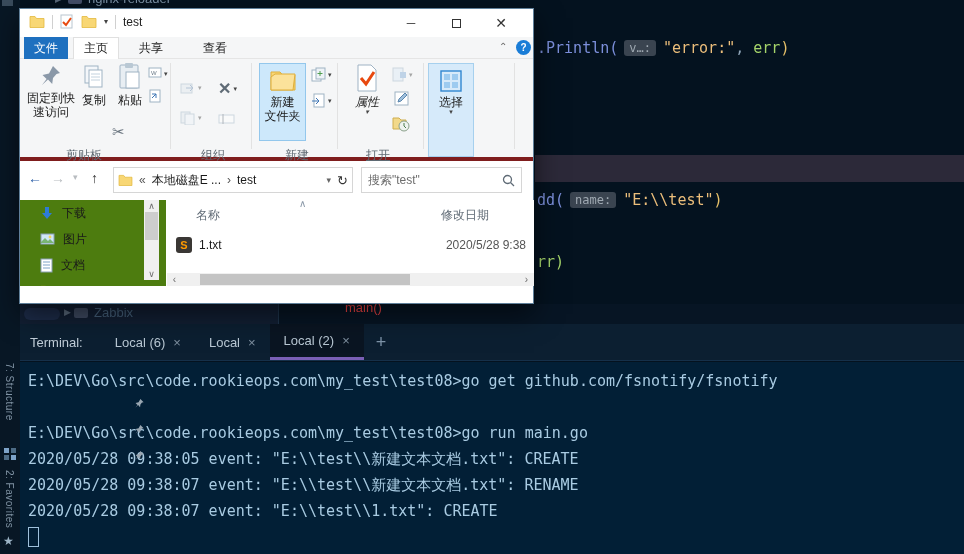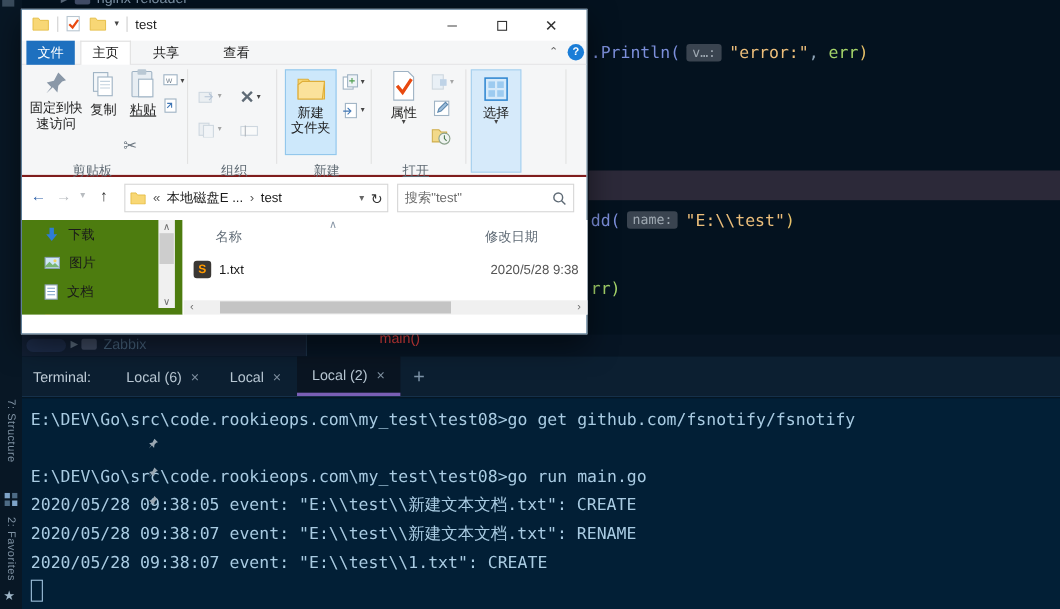--- a/index.html
+++ b/index.html
@@ -56,21 +56,21 @@
   .winbtn { top:0; width:42px; height:28px; display:flex; align-items:center; justify-content:center; color:#333; }
   .maxglyph { width:9px; height:9px; border:1px solid #333; display:inline-block; }
 
   .tabstrip { left:0; top:28px; width:100%; height:22px; background:#f5f6f7; border-bottom:1px solid #e5e5e5; }
   .mtab { top:0; height:22px; display:flex; align-items:center; justify-content:center; font-size:12px; }
   .mtab-file { left:4px; width:44px; background:#1e70bf; color:#fff; }
   .mtab-home { left:53px; width:46px; background:#fff; border:1px solid #e0e0e0; border-bottom:none; color:#1a1a1a; }
   .help-circle { width:15px; height:15px; border-radius:50%; background:#1a7dd7; color:#fff; font-size:10px; font-weight:bold;
                  display:flex; align-items:center; justify-content:center; }
 
-  .ribbon { left:0; top:50px; width:100%; height:102px; background:#f5f6f7; border-bottom:2px solid #7f1d1d;padding-left:48px; }
+  .ribbon { left:0; top:50px; width:100%; height:102px; background:#f5f6f7; border-bottom:4px solid #7f1d1d;padding-left:48px; }
   .rgroup-label { top:88px; font-size:12px; color:#5f6a73; text-align:center; }
   .rsep { top:4px; width:1px; height:86px; background:#e2e2e2; }
   .bigbtn { display:flex; flex-direction:column; align-items:center; text-align:center; color:#1a1a1a; }
   .bigbtn .lbl { font-size:12px; line-height:14px; margin-top:3px; }
   .hl-btn { background:#cde8fb; border:1px solid #93c7ec; }
   .drop { color:#444; font-size:7px; line-height:6px; }
   .smallicon { display:flex; align-items:center; gap:2px; }
   .gray { opacity:.45; }
 
   .addrrow { left:0; top:152px; width:100%; height:39px; background:#fff; }
@@ -222,21 +222,21 @@
         <span class="lbl" style="width:50px; word-break:break-all;">固定到快速访问</span>
       </div>
       <div class="abs bigbtn" style="left:58px; top:5px; width:32px;">
         <svg width="22" height="26" viewBox="0 0 22 26">
           <rect x="2" y="2" width="13" height="17" fill="#f4f7fa" stroke="#9fb3c4"></rect>
             <rect x="6" y="6" width="13" height="17" fill="#fff" stroke="#9fb3c4"></rect>
           <path d="M8 10h9M8 13h9M8 16h9" stroke="#c3d2de" stroke-width="1"></path>
         </svg>
         <span class="lbl">复制</span>
       </div>
-      <div class="abs bigbtn" style="left:93px; top:3px; width:34px;text-decoration:underline;">
+      <div class="abs bigbtn" style="left:93px; top:3px; width:34px;">
         <svg width="24" height="28" viewBox="0 0 24 28">
           <rect x="2" y="3" width="18" height="23" rx="1" fill="#e8eef3" stroke="#9fb3c4"></rect>
             <rect x="7" y="1" width="8" height="5" rx="1" fill="#b9c8d4"></rect>
           <rect x="8" y="10" width="13" height="16" fill="#fff" stroke="#9fb3c4"></rect>
         </svg>
         <span class="lbl">粘贴</span>
       </div>
       <span class="abs" style="left:92px; top:64px; font-size:15px; color:#6b7680;">✂</span>
       <div class="abs smallicon" style="left:128px; top:8px;">
         <svg width="14" height="14" viewBox="0 0 14 14">
@@ -300,21 +300,21 @@
       <div class="abs smallicon" style="left:291px; top:34px;">
         <svg width="15" height="15" viewBox="0 0 15 15">
             <rect x="3" y="1" width="10" height="13" fill="#fff" stroke="#9fb3c4"></rect>
             <path d="M1 8h6M5 5l3 3-3 3" stroke="#3f76b5" fill="none"></path>
           </svg>
         <span class="drop">▾</span>
       </div>
       <span class="abs rgroup-label" style="left:252px; width:50px;">新建</span>
       <div class="abs rsep" style="left:317px;"></div>
 
-      <div class="abs bigbtn" style="left:328px; top:5px; width:38px;">
+      <div class="abs bigbtn" style="left:328px; top:5px; width:38px;font-style:italic;">
         <svg width="24" height="28" viewBox="0 0 24 28">
           <path d="M3 1h13l5 5v21H3z" fill="#fff" stroke="#9fb3c4"></path>
             <path d="M6 14l5 6 8-12" stroke="#e8490f" stroke-width="3" fill="none"></path>
         </svg>
         <span class="lbl">属性</span>
         <span class="drop">▾</span>
       </div>
       <div class="abs smallicon gray" style="left:372px; top:8px;">
         <svg width="15" height="15" viewBox="0 0 15 15">
             <rect x="1" y="1" width="10" height="13" fill="#dce9f5" stroke="#9fb3c4"></rect>

